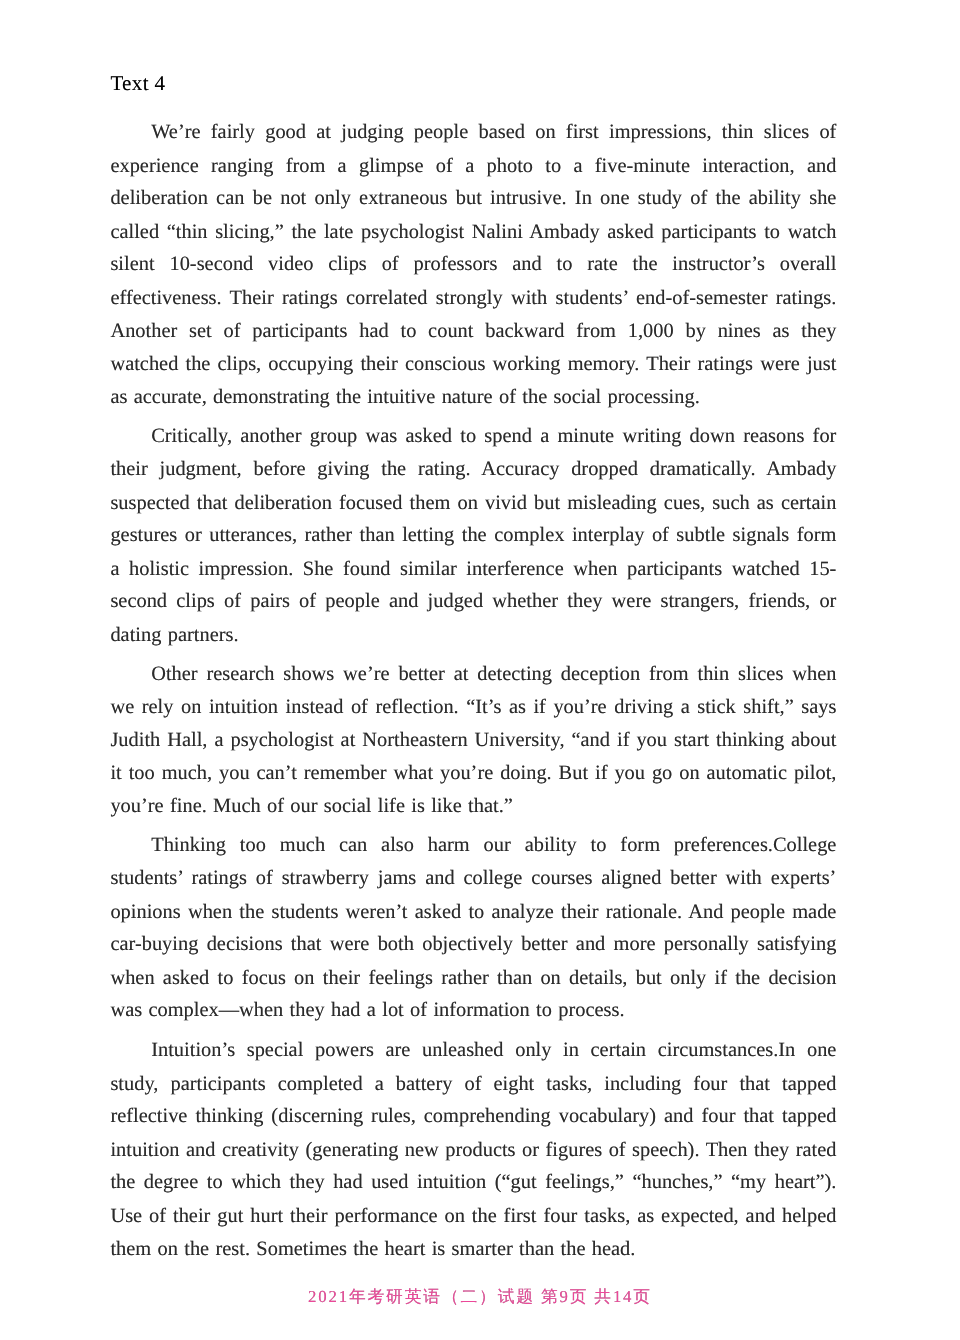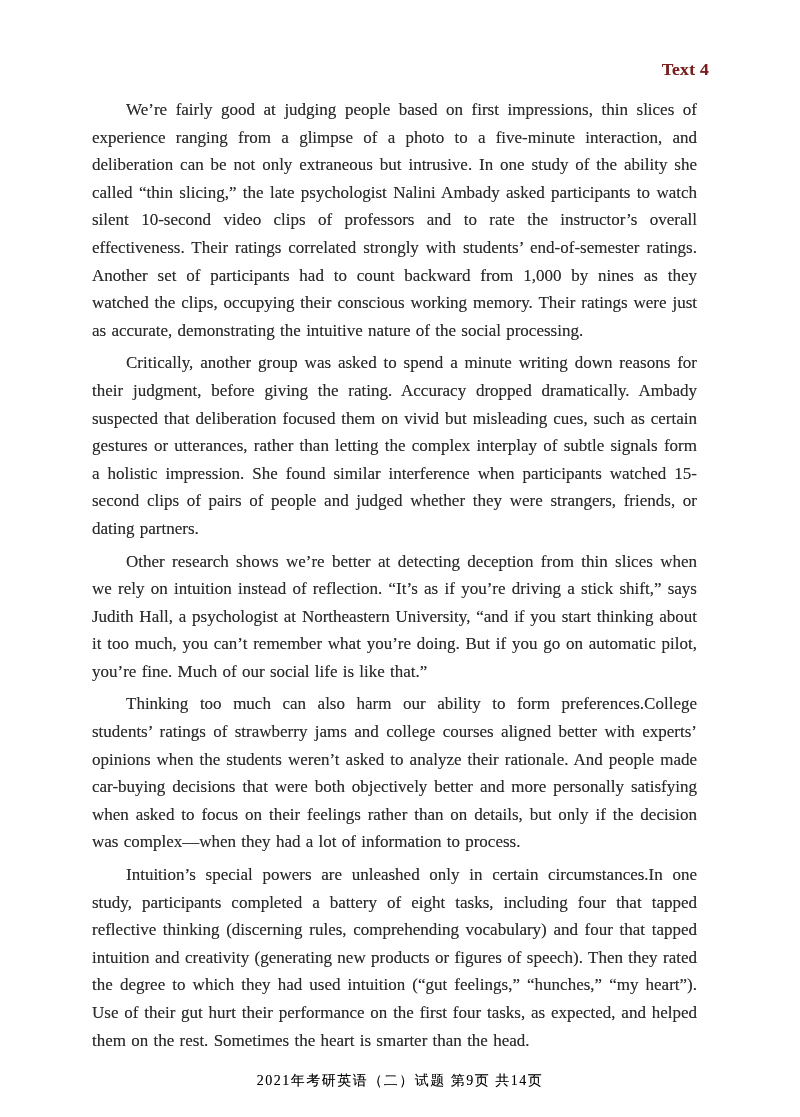--- a/index.html
+++ b/index.html
@@ -16,26 +16,26 @@
     overflow: hidden;
   }
   .page {
     position: absolute;
     top: 0; left: 0; right: 0; bottom: 0;
     padding: 57px 91px 0 92px;
     box-sizing: border-box;
   }
   .heading {
     font-size: 17.5px;
-    font-weight: 700;
-    text-align: right;
+    font-weight: 400;
+    text-align: left;
     line-height: 24px;
     margin: 0 0 15px 0;
     letter-spacing: 0.3px;
-    color: #7f1d1d;
+    color: #000000;
     text-shadow: 0 0 0.5px rgba(40,40,40,0.55);
   }
   .passage {
     width: 100%;
   }
   .para {
     font-size: 17px;
     line-height: 27.6px;
     text-align: justify;
     text-justify: inter-word;
@@ -44,21 +44,21 @@
     word-spacing: 0.06em;
     text-shadow: 0 0 0.5px rgba(40,40,40,0.5);
   }
   .footer {
     position: absolute;
     left: 0;
     right: 0;
     top: 1072px;
     text-align: center;
     font-size: 14px;
-    color: #000000;
+    color: #ec4899;
     letter-spacing: 1.5px;
     text-shadow: 0 0 0.5px rgba(60,60,60,0.5);
   }
 </style>
 </head>
 <body>
 
 <div class="page">
   <h1 class="heading">Text 4</h1>
 

